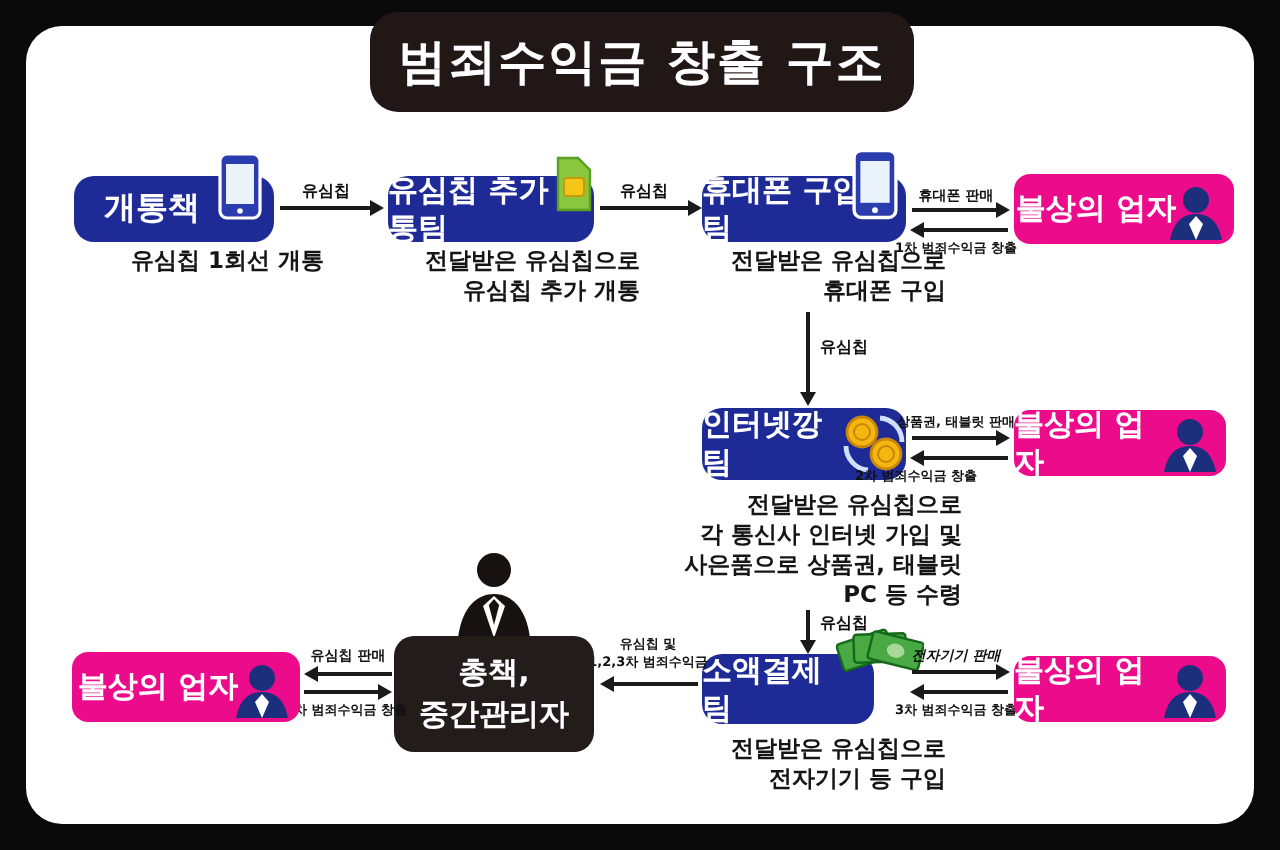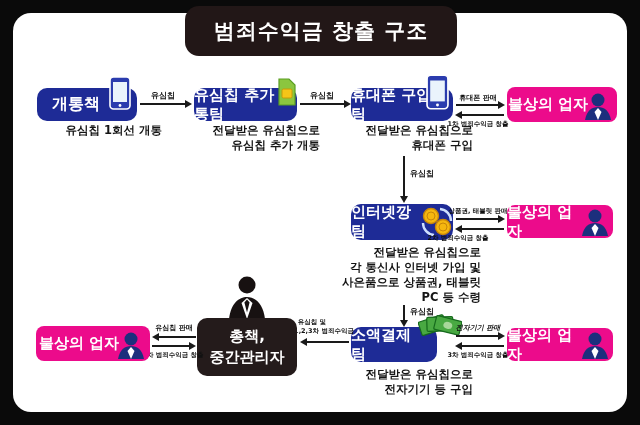--- a/index.html
+++ b/index.html
@@ -1,21 +1,21 @@
 <!DOCTYPE html>
 <html><head>
 <meta charset="utf-8">
 <style>
   html,body{margin:0;padding:0;background:#0a0a0a;}
   #stage{position:relative;width:640px;height:425px;background:#0a0a0a;overflow:hidden;
          font-family:"DejaVu Sans","Liberation Sans",sans-serif;}
   .frame{position:absolute;left:13px;top:13px;width:614px;height:399px;background:#ffffff;border-radius:18px;}
   .title-box{position:absolute;left:185px;top:6px;width:272px;height:50px;background:#221717;border-radius:14px;
              display:flex;align-items:center;justify-content:center;}
-  .title-box span{color:#fff;font-size:21px;font-weight:bold;letter-spacing:1px;text-align:center;}
+  .title-box span{color:#fff;font-size:24px;font-weight:bold;letter-spacing:1px;text-align:center;}
   .node{position:absolute;display:flex;align-items:center;justify-content:center;color:#fff;font-weight:bold;}
   .blue{background:#1e2b96;border-radius:10px;}
   .pink{background:#ec0b8b;border-radius:8px;}
   .black{background:#241b1b;border-radius:10px;flex-direction:column;line-height:21px;font-size:15px;}
   .caption{position:absolute;text-align:right;font-weight:bold;color:#151515;font-size:11.5px;line-height:15px;}
   .hl{position:absolute;height:2px;background:#1a1a1a;}
   .vl{position:absolute;width:2px;background:#1a1a1a;}
   .ah-r{position:absolute;width:0;height:0;border-left:7px solid #1a1a1a;border-top:4px solid transparent;border-bottom:4px solid transparent;}
   .ah-l{position:absolute;width:0;height:0;border-right:7px solid #1a1a1a;border-top:4px solid transparent;border-bottom:4px solid transparent;}
   .ah-d{position:absolute;width:0;height:0;border-top:7px solid #1a1a1a;border-left:4px solid transparent;border-right:4px solid transparent;}
@@ -182,21 +182,21 @@
   <div class="node pink" style="left:507px;top:328px;width:106px;height:33px;font-size:15px;padding-right:26px;box-sizing:border-box;">
     <span>불상의 업자</span>
   </div>
   <svg class="icon" style="left:580px;top:331px;" width="30" height="28" viewBox="0 0 30 28">
     <circle cx="15" cy="8" r="6.5" fill="#1c2f7d"></circle>
     <path d="M2 28 C4 18 9 15 15 15 C21 15 26 18 28 28 Z" fill="#1c2f7d"></path>
     <path d="M15 16 l3.5 4 -3.5 8 -3.5 -8 z" fill="#fff"></path>
   </svg>
 
   <div>
-    <div class="elbl elbl-xs" style="left:284px;top:318px;width:56px;">유심칩 및</div>
+    <div class="elbl elbl-xs" style="left:296px;top:318px;width:56px;">유심칩 및</div>
     <div class="elbl elbl-xs" style="left:290px;top:327px;width:68px;">1,2,3차 범죄수익금</div>
     <div class="ah-l" style="left:300px;top:338px;"></div>
     <div class="hl" style="left:306px;top:341px;width:43px;"></div>
   </div>
 
   <svg class="icon" style="left:225px;top:275px;" width="44" height="44" viewBox="0 0 44 44">
     <circle cx="22" cy="10" r="8.5" fill="#171111"></circle>
     <path d="M4 44 C6 28 14 22 22 22 C30 22 38 28 40 44 Z" fill="#171111"></path>
     <path d="M22 23 l5.5 5 -5.5 16 -5.5 -16 z" fill="#fff"></path>
     <path d="M22 24.5 l2.6 3 -2.6 10 -2.6 -10 z" fill="#171111"></path>

